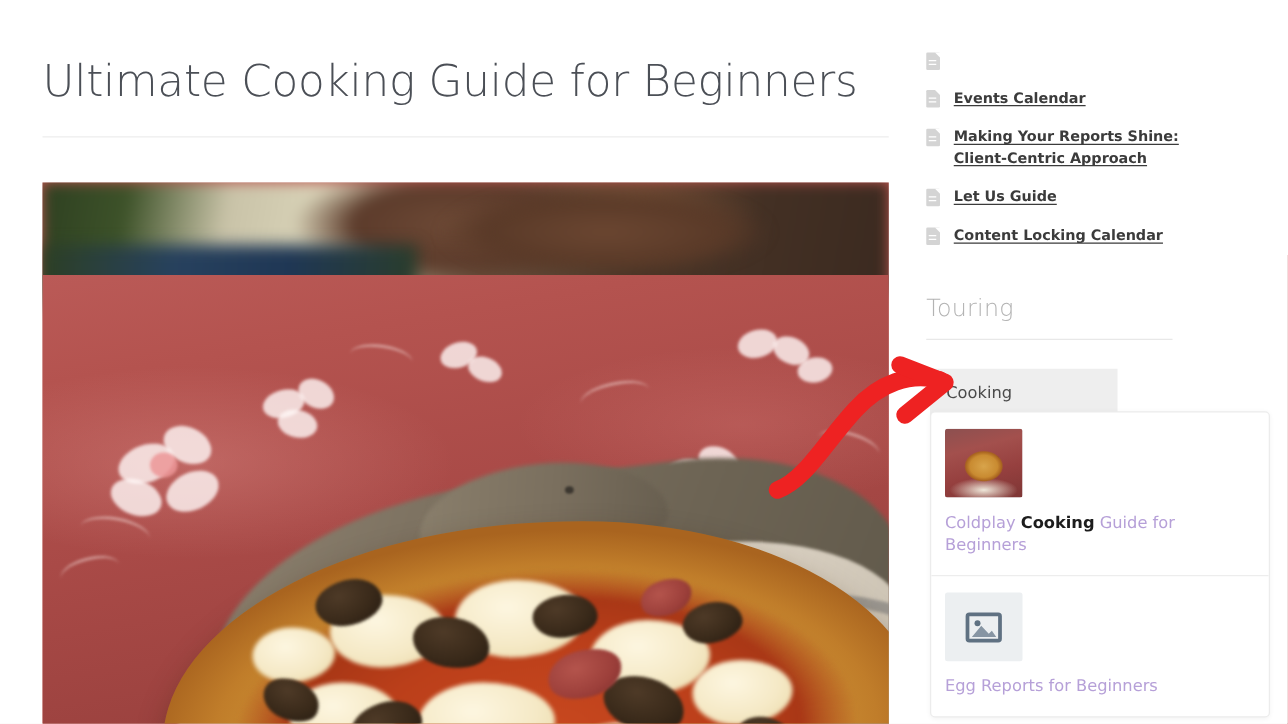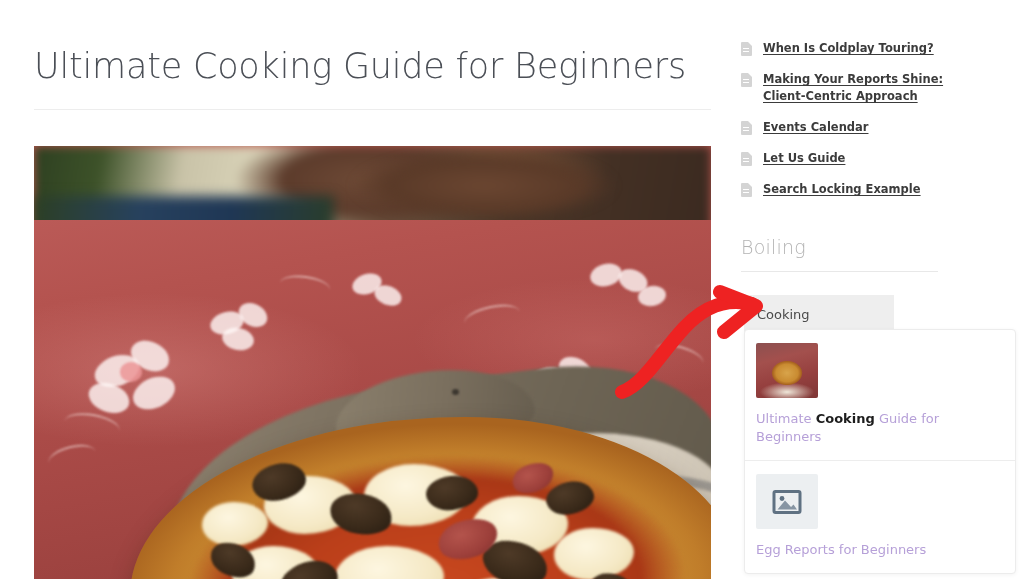--- a/index.html
+++ b/index.html
@@ -416,53 +416,52 @@
         <div class="salami" style="left:478px; top:318px; width:42px; height:28px; transform:rotate(-20deg);"></div>
       </div>
     </div>
   </div>
 
   <div id="sidebar">
 
     <ul id="recent-posts-list">
       <li class="post-item">
         <span class="doc-icon"></span>
-        <a class="post-link">When Is Coldplay Touring?</a>
+      </li>
+      <li class="post-item">
+        <span class="doc-icon"></span>
+        <a class="post-link">Events Calendar</a>
       </li>
       <li class="post-item">
         <span class="doc-icon"></span>
         <a class="post-link">Making Your Reports Shine: Client-Centric Approach</a>
       </li>
       <li class="post-item">
         <span class="doc-icon"></span>
-        <a class="post-link">Events Calendar</a>
-      </li>
-      <li class="post-item">
-        <span class="doc-icon"></span>
         <a class="post-link">Let Us Guide</a>
       </li>
       <li class="post-item">
         <span class="doc-icon"></span>
-        <a class="post-link">Search Locking Example</a>
+        <a class="post-link">Content Locking Calendar</a>
       </li>
     </ul>
 
-    <h2 id="search-heading">Boiling</h2>
+    <h2 id="search-heading">Touring</h2>
     <div id="search-heading-rule"></div>
 
     <input id="search-input" type="text" value="Cooking" style="">
 
     <div id="search-results">
 
       <div class="result-row">
         <div class="result-thumb">
           <div class="thumb-photo"></div>
         </div>
         <div class="result-title">
-          <span>Ultimate </span><span class="hl">Cooking</span><span> Guide for Beginners</span>
+          <span>Coldplay </span><span class="hl">Cooking</span><span> Guide for Beginners</span>
         </div>
       </div>
 
       <div class="result-row">
         <div class="result-thumb-placeholder">
           <svg width="30" height="26" viewBox="0 0 30 26">
             <rect x="2" y="2.5" width="26" height="21" rx="1.5" fill="none" stroke="#5f7182" stroke-width="3"></rect>
             <circle cx="10" cy="9.5" r="2.4" fill="#5f7182"></circle>
             <path d="M5.5 20.5 L13 11.5 L19 18 L21.5 15.5 L25 20.5 Z" fill="#8795a3"></path>
           </svg>

